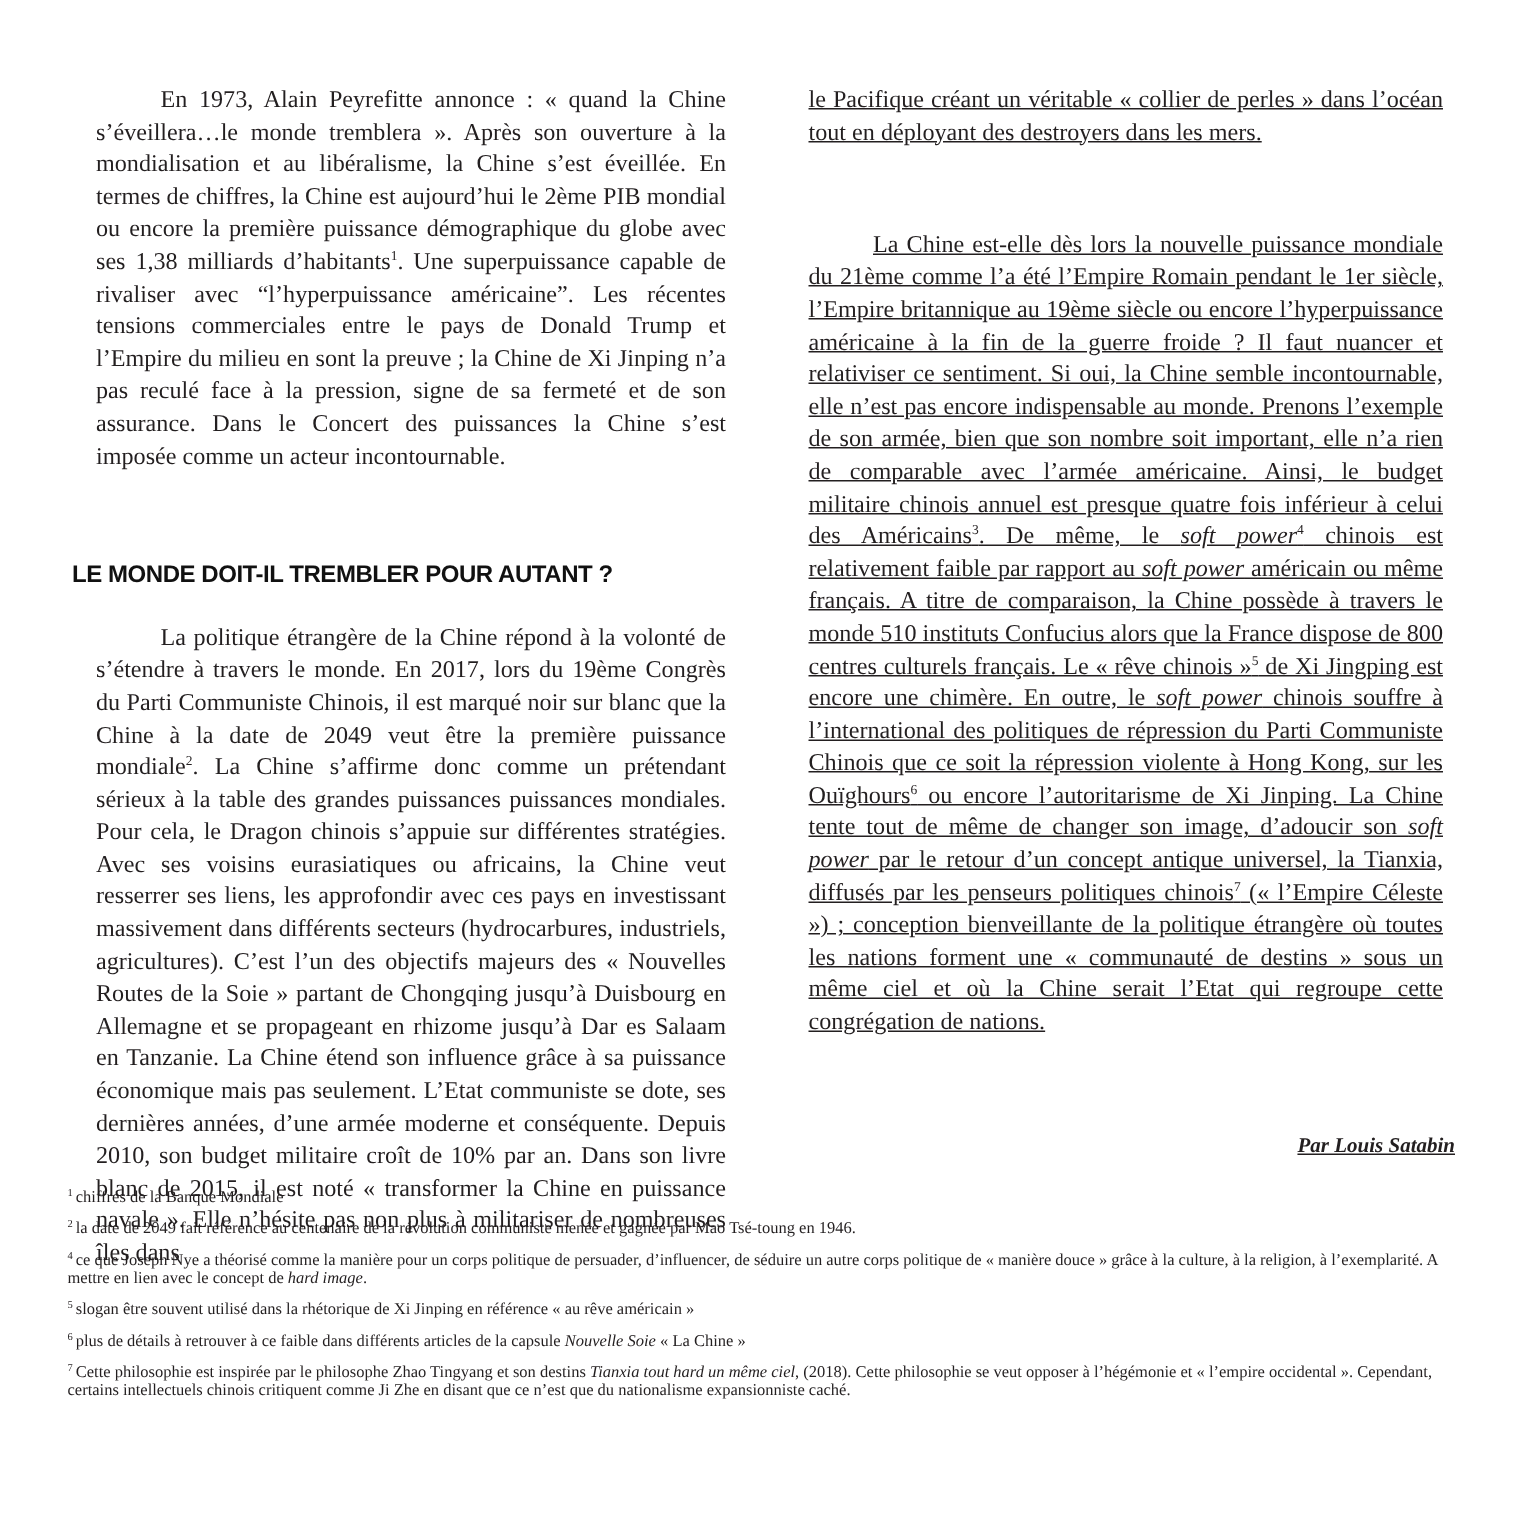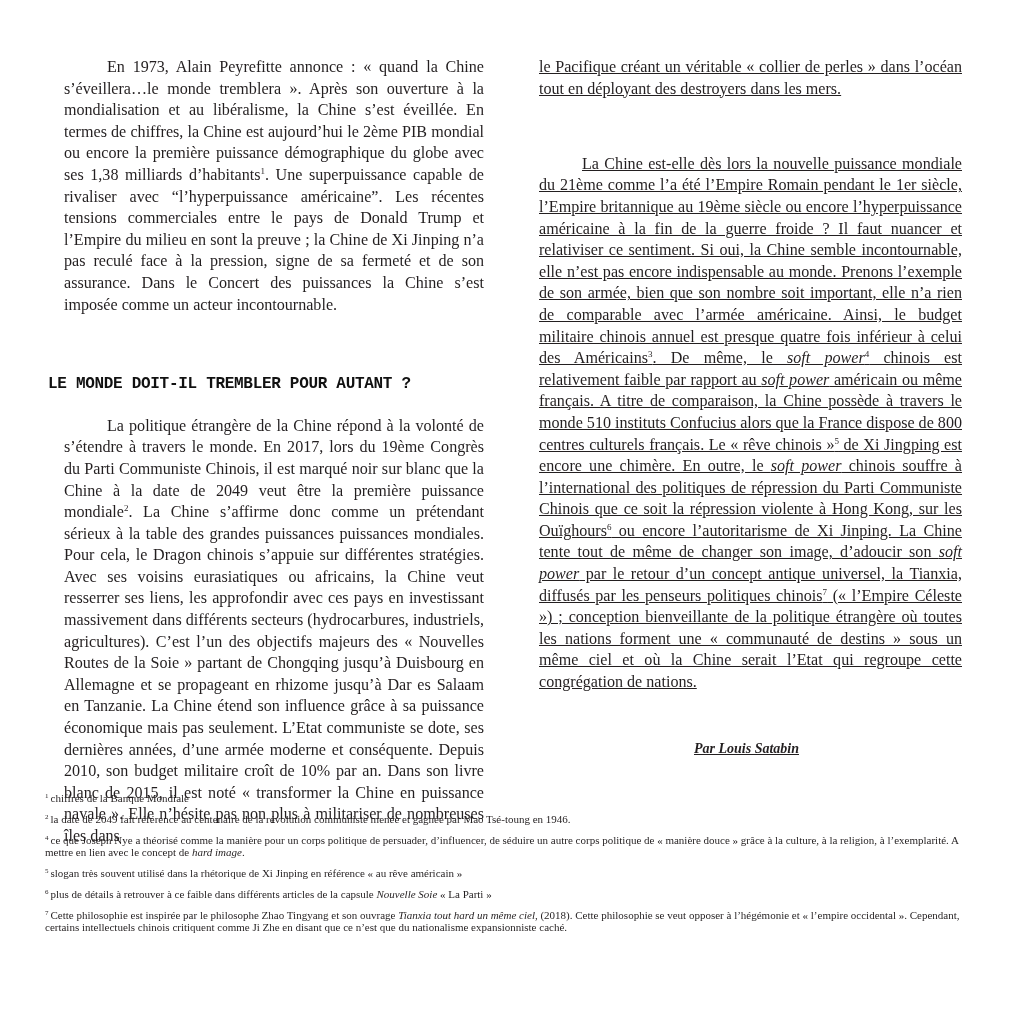--- a/index.html
+++ b/index.html
@@ -3,23 +3,23 @@
 <meta charset="utf-8">
 <style>
   html, body { margin: 0; padding: 0; background: #ffffff; }
   body { width: 1024px; height: 1024px; position: relative; overflow: hidden; color: #231f20; }
   .col { position: absolute; top: 40px; font-family: "Liberation Serif", serif; font-size: 16.1px; line-height: 21.6px; text-align: justify; }
   .col-left { left: 48px; width: 452px; }
   .col-right { left: 523px; width: 455px; text-decoration: underline; }
   .col p { margin: 16px; }
   .indent { text-indent: 43px; }
   .gap { height: 21.6px; }
-  .heading { font-family: Liberation Mono, monospace; font-weight: bold; font-size: 16px; letter-spacing: -0.3px; line-height: 20px; text-transform: uppercase; margin: 21px 0 21px 0; text-align: left; color: #111; }
+  .heading { font-family: Liberation Sans, sans-serif; font-weight: bold; font-size: 16px; letter-spacing: -0.3px; line-height: 20px; text-transform: uppercase; margin: 21px 0 21px 0; text-align: left; color: #111; }
   sup { font-size: 9px; line-height: 0; vertical-align: 6px; }
-  .byline { text-align: center; font-weight: bold; font-style: italic; font-size: 14px; margin-top: 8px; padding-right: 8px; }
+  .byline { text-align: right; font-weight: bold; font-style: italic; font-size: 14px; margin-top: 24px; padding-right: 8px; }
   .footnotes { position: absolute; left: 45px; top: 792px; width: 930px; font-family: Liberation Serif, serif; font-size: 11px; line-height: 12px; color: #231f20; }
   .fn { margin-bottom: 9px; }
   .fn sup { font-size: 7px; vertical-align: 4px; margin-right: 2px; }
 </style>
 </head>
 <body>
 
 <div class="col col-left">
   <p class="indent"><span>En 1973, Alain Peyrefitte annonce : « quand la Chine s’éveillera…le monde tremblera ». Après son ouverture à la mondialisation et au libéralisme, la Chine s’est éveillée. En termes de chiffres, la Chine est aujourd’hui le 2ème PIB mondial ou encore la première puissance démographique du globe avec ses 1,38 milliards d’habitants</span><sup>1</sup><span>. Une superpuissance capable de rivaliser avec “l’hyperpuissance américaine”. Les récentes tensions commerciales entre le pays de Donald Trump et l’Empire du milieu en sont la preuve ; la Chine de Xi Jinping n’a pas reculé face à la pression, signe de sa fermeté et de son assurance. Dans le Concert des puissances la Chine s’est imposée comme un acteur incontournable.</span></p>
 
@@ -34,16 +34,16 @@
   <div class="gap"></div>
   <p class="indent"><span>La Chine est-elle dès lors la nouvelle puissance mondiale du 21ème comme l’a été l’Empire Romain pendant le 1er siècle, l’Empire britannique au 19ème siècle ou encore l’hyperpuissance américaine à la fin de la guerre froide ? Il faut nuancer et relativiser ce sentiment. Si oui, la Chine semble incontournable, elle n’est pas encore indispensable au monde. Prenons l’exemple de son armée, bien que son nombre soit important, elle n’a rien de comparable avec l’armée américaine. Ainsi, le budget militaire chinois annuel est presque quatre fois inférieur à celui des Américains</span><sup>3</sup><span>. De même, le </span><i>soft power</i><sup>4</sup><span> chinois est relativement faible par rapport au </span><i>soft power</i><span> américain ou même français. A titre de comparaison, la Chine possède à travers le monde 510 instituts Confucius alors que la France dispose de 800 centres culturels français. Le « rêve chinois »</span><sup>5</sup><span> de Xi Jingping est encore une chimère. En outre, le </span><i>soft power</i><span> chinois souffre à l’international des politiques de répression du Parti Communiste Chinois que ce soit la répression violente à Hong Kong, sur les Ouïghours</span><sup>6</sup><span> ou encore l’autoritarisme de Xi Jinping. La Chine tente tout de même de changer son image, d’adoucir son </span><i>soft power</i><span> par le retour d’un concept antique universel, la Tianxia, diffusés par les penseurs politiques chinois</span><sup>7</sup><span> (« l’Empire Céleste ») ; conception bienveillante de la politique étrangère où toutes les nations forment une « communauté de destins » sous un même ciel et où la Chine serait l’Etat qui regroupe cette congrégation de nations.</span></p>
   <div class="gap"></div>
   <div class="byline">Par Louis Satabin</div>
 </div>
 
 <div class="footnotes">
   <div class="fn"><sup>1</sup><span>chiffres de la Banque Mondiale</span></div>
   <div class="fn"><sup>2</sup><span>la date de 2049 fait référence au centenaire de la révolution communiste menée et gagnée par Mao Tsé-toung en 1946.</span></div>
   <div class="fn"><sup>4</sup><span>ce que Joseph Nye a théorisé comme la manière pour un corps politique de persuader, d’influencer, de séduire un autre corps politique de « manière douce » grâce à la culture, à la religion, à l’exemplarité. A mettre en lien avec le concept de </span><i>hard image</i><span>.</span></div>
-  <div class="fn"><sup>5</sup><span>slogan très souvent utilisé dans la rhétorique de Xi Jinping en référence « au rêve américain »</span></div>
-  <div class="fn"><sup>6</sup><span>plus de détails à retrouver à ce faible dans différents articles de la capsule </span><i>Nouvelle Soie</i><span> « La Parti »</span></div>
-  <div class="fn"><sup>7</sup><span>Cette philosophie est inspirée par le philosophe Zhao Tingyang et son ouvrage </span><i>Tianxia tout hard un même ciel</i><span>, (2018). Cette philosophie se veut opposer à l’hégémonie et « l’empire occidental ». Cependant, certains intellectuels chinois critiquent comme Ji Zhe en disant que ce n’est que du nationalisme expansionniste caché.</span></div>
+  <div class="fn"><sup>5</sup><span>slogan être souvent utilisé dans la rhétorique de Xi Jinping en référence « au rêve américain »</span></div>
+  <div class="fn"><sup>6</sup><span>plus de détails à retrouver à ce faible dans différents articles de la capsule </span><i>Nouvelle Soie</i><span> « La Chine »</span></div>
+  <div class="fn"><sup>7</sup><span>Cette philosophie est inspirée par le philosophe Zhao Tingyang et son destins </span><i>Tianxia tout hard un même ciel</i><span>, (2018). Cette philosophie se veut opposer à l’hégémonie et « l’empire occidental ». Cependant, certains intellectuels chinois critiquent comme Ji Zhe en disant que ce n’est que du nationalisme expansionniste caché.</span></div>
 </div>
 
 </body></html>

